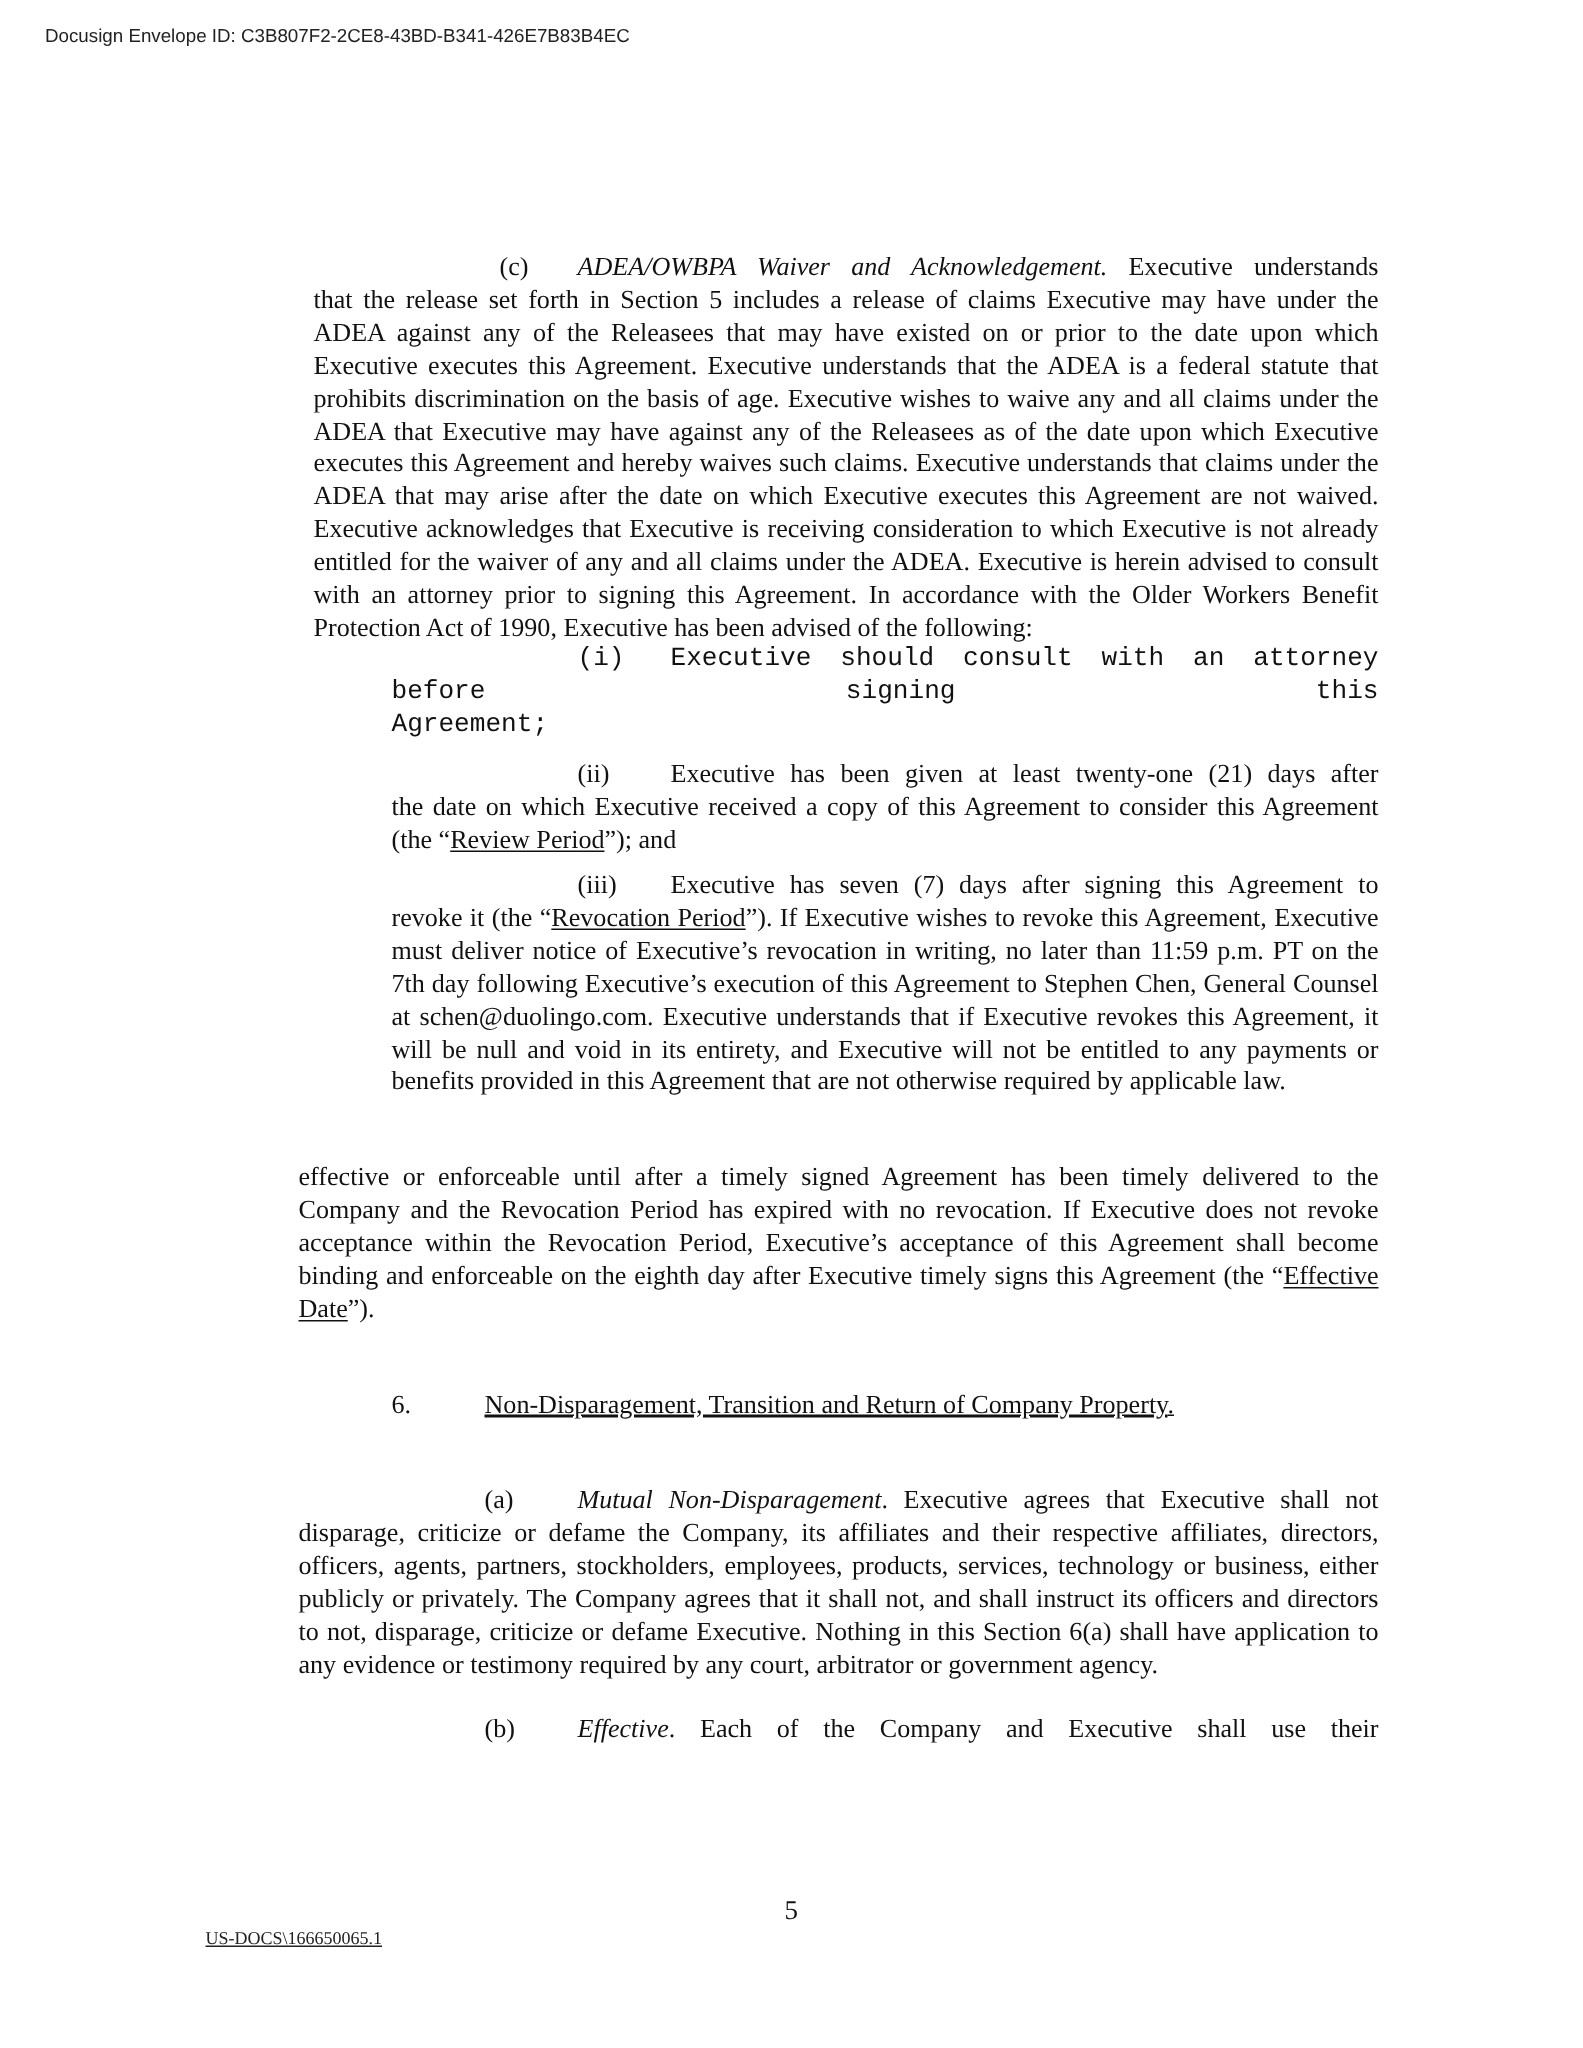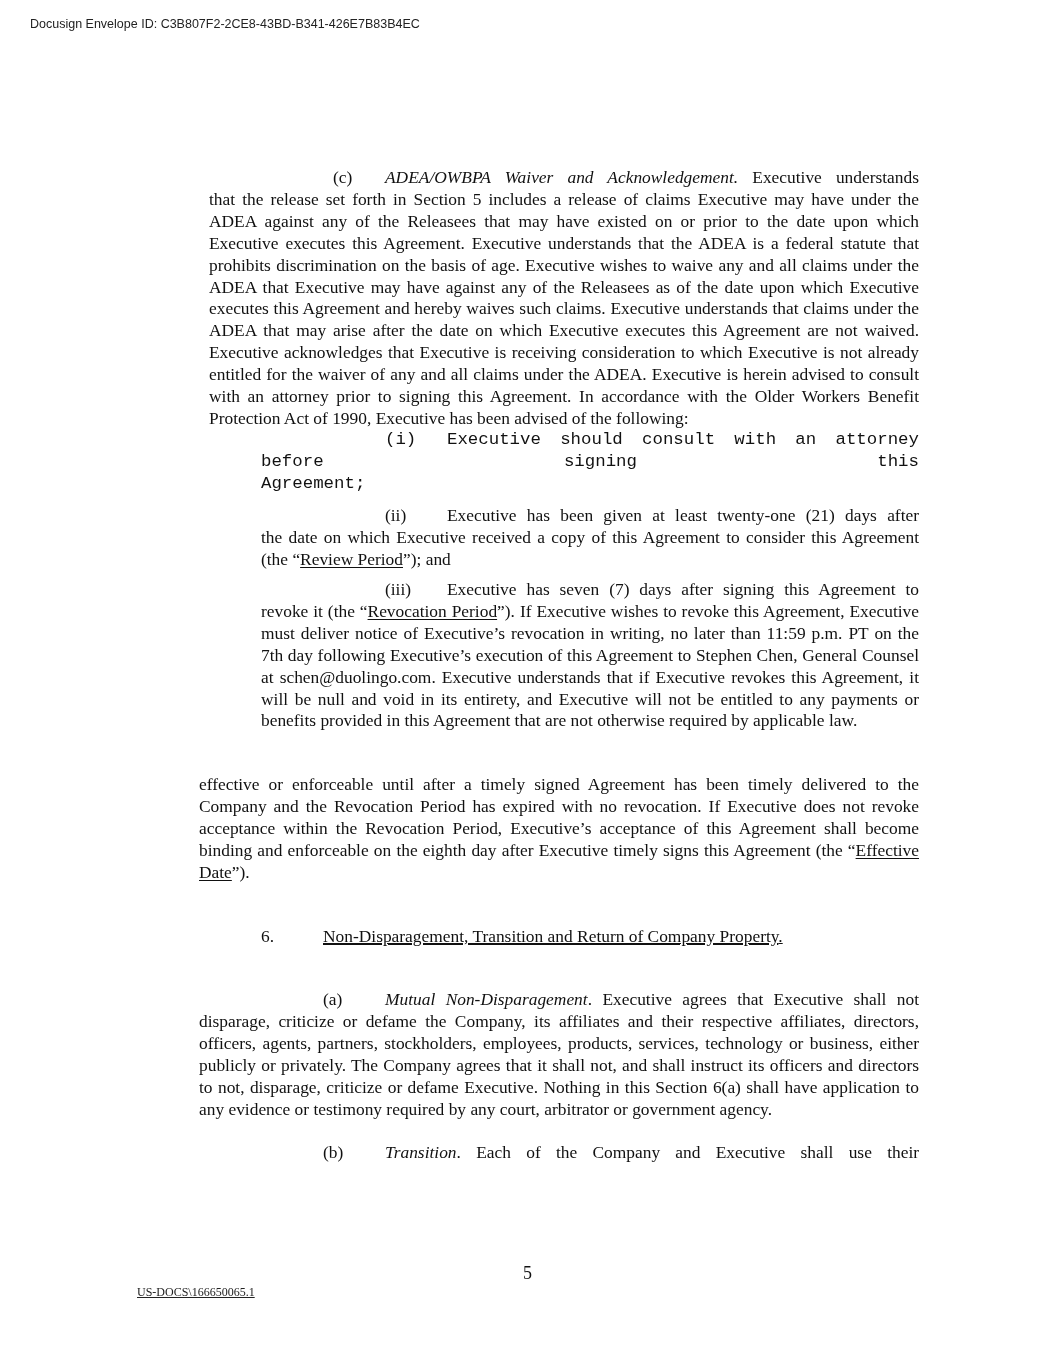--- a/index.html
+++ b/index.html
@@ -69,18 +69,18 @@
 
 <div class="para" style="left:199px; top:969px; width:720px;margin-top:20px;">
   <span class="first" style="text-align:justify; text-align-last:justify;">
     <span style="display:inline-block; width:124px;"></span><span style="display:inline-block; width:62px;">(a)</span><span class="i">Mutual Non-Disparagement</span><span>.  Executive agrees that Executive shall not</span>
   </span>
   <span>disparage, criticize or defame the Company, its affiliates and their respective affiliates, directors, officers, agents, partners, stockholders, employees, products, services, technology or business, either publicly or privately.  The Company agrees that it shall not, and shall instruct its officers and directors to not, disparage, criticize or defame Executive.  Nothing in this Section 6(a) shall have application to any evidence or testimony required by any court, arbitrator or government agency.</span>
 </div>
 
 <div class="para" style="left:199px; top:1142px; width:720px;">
   <span class="first" style="text-align:justify; text-align-last:justify;">
-    <span style="display:inline-block; width:124px;"></span><span style="display:inline-block; width:62px;">(b)</span><span class="i">Transition</span><span>.  Each of the Company and Executive shall use their</span>
+    <span style="display:inline-block; width:124px;"></span><span style="display:inline-block; width:62px;">(b)</span><span class="i">Effective</span><span>.  Each of the Company and Executive shall use their</span>
   </span>
 </div>
 
 <div class="pagenum">5</div>
 <div class="docid">US-DOCS\166650065.1</div>
 
 </body></html>

